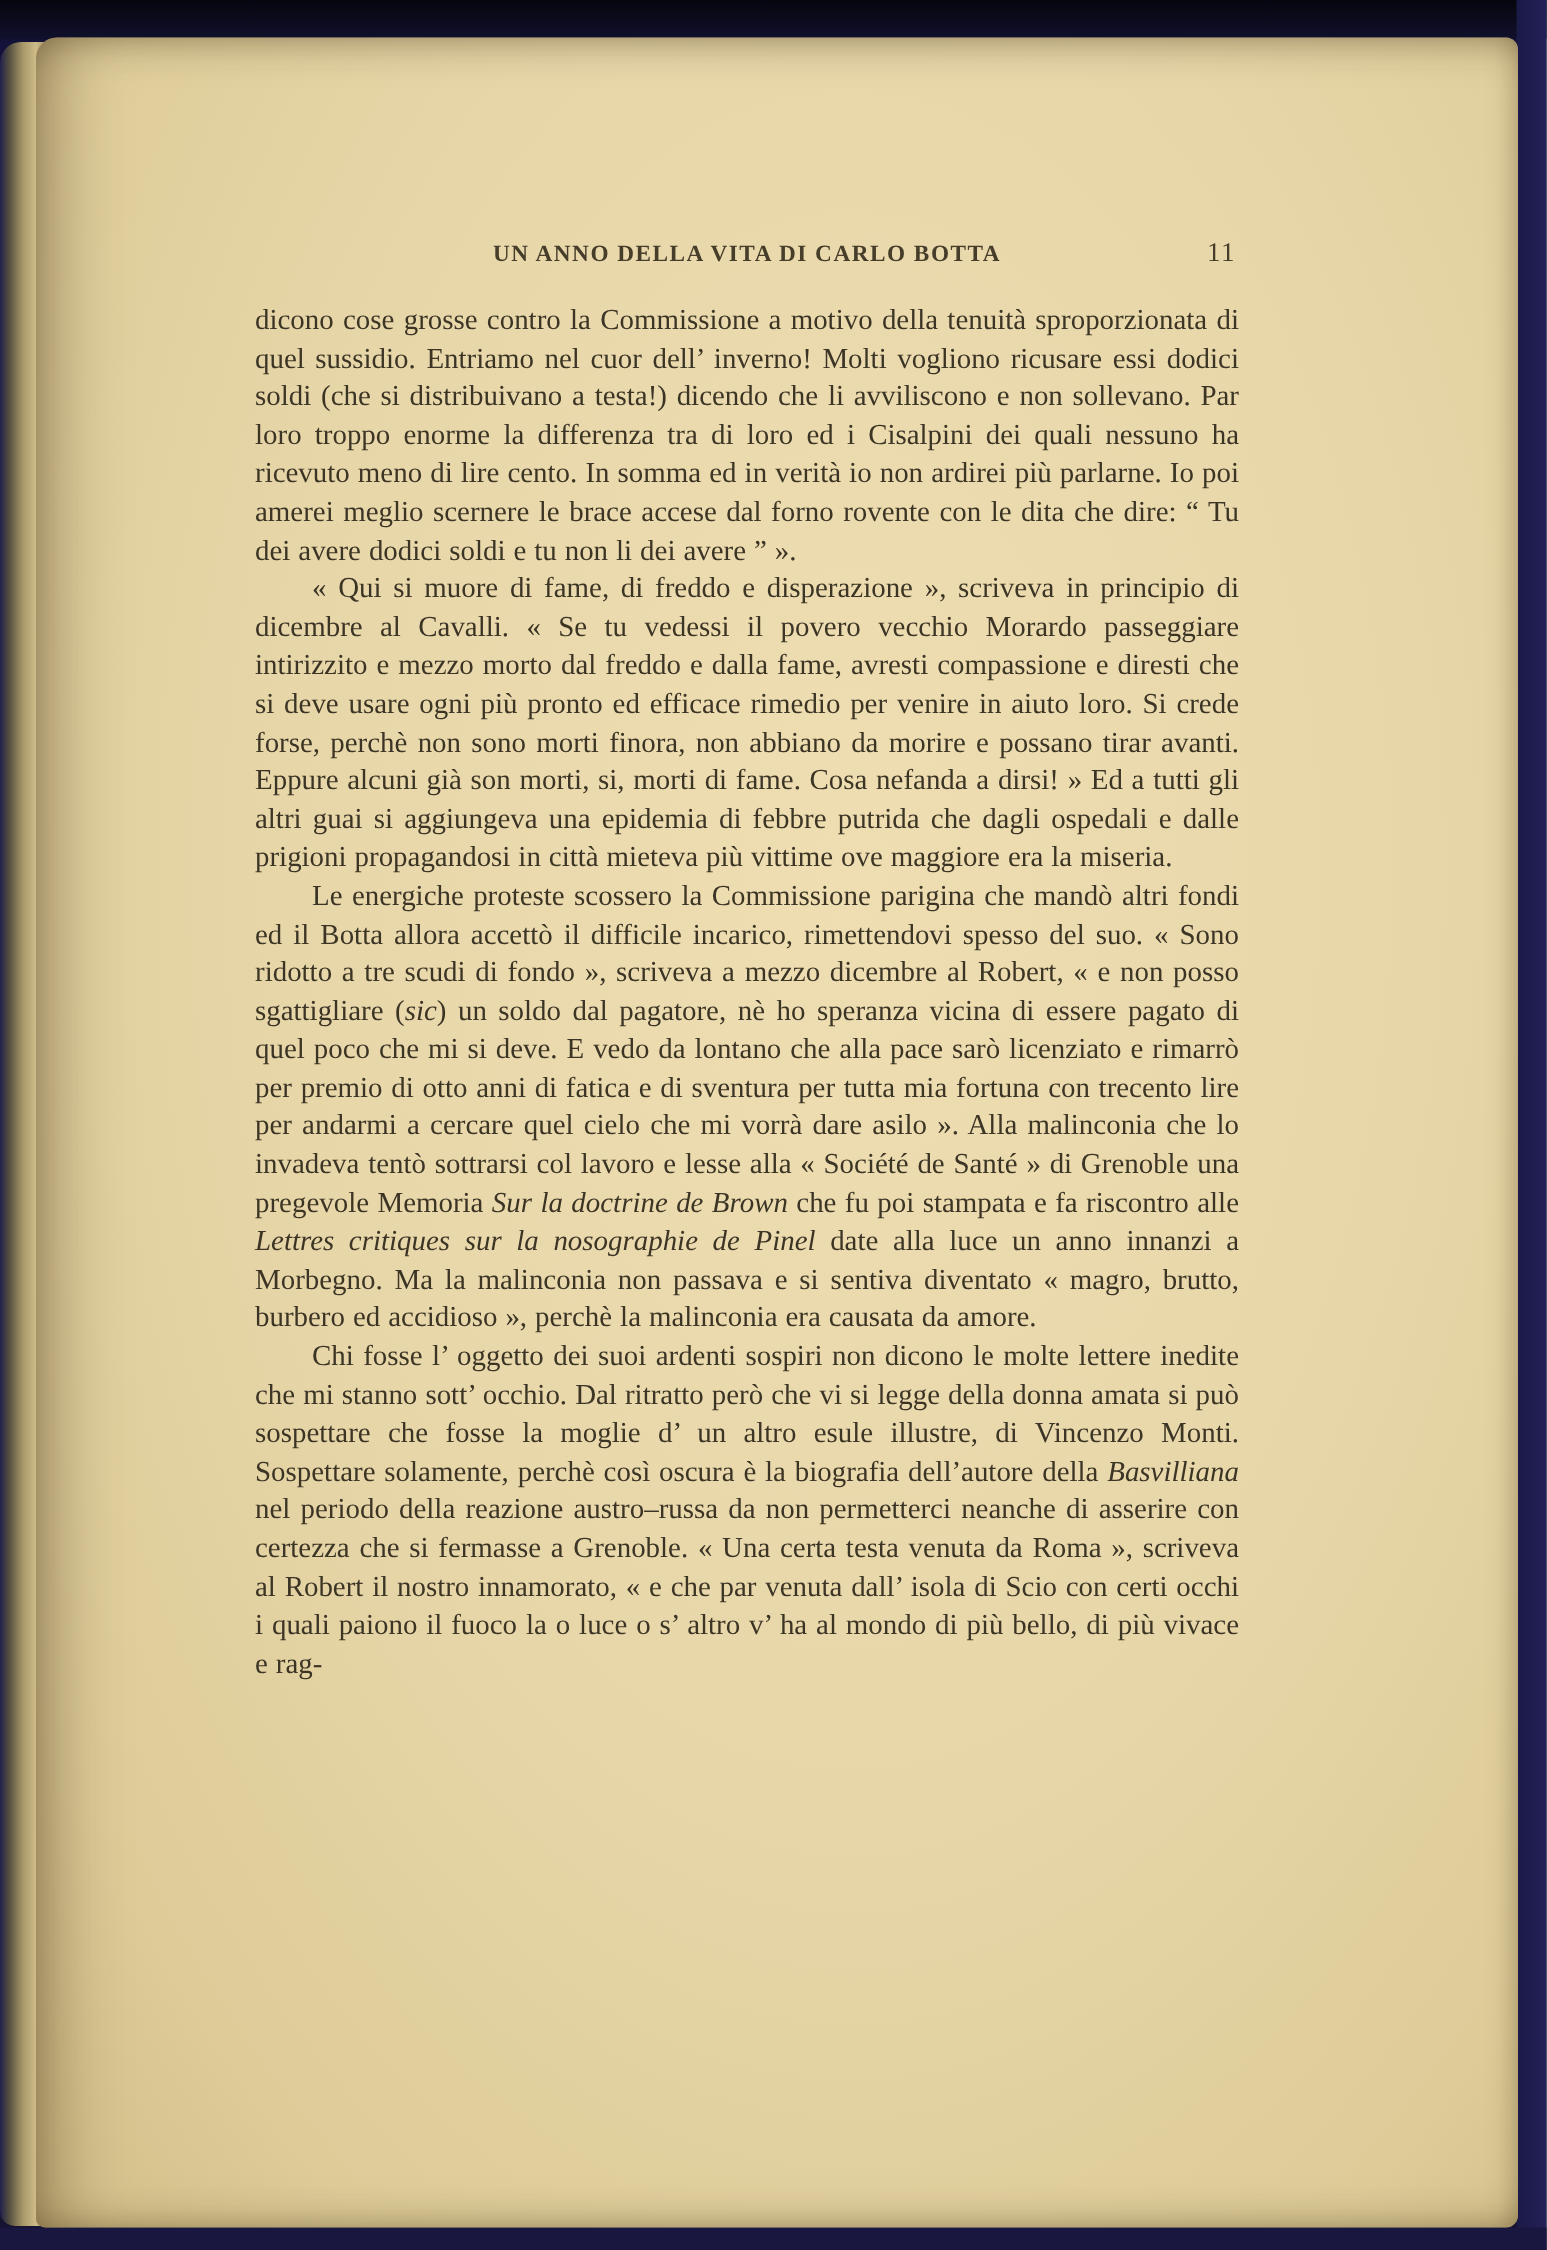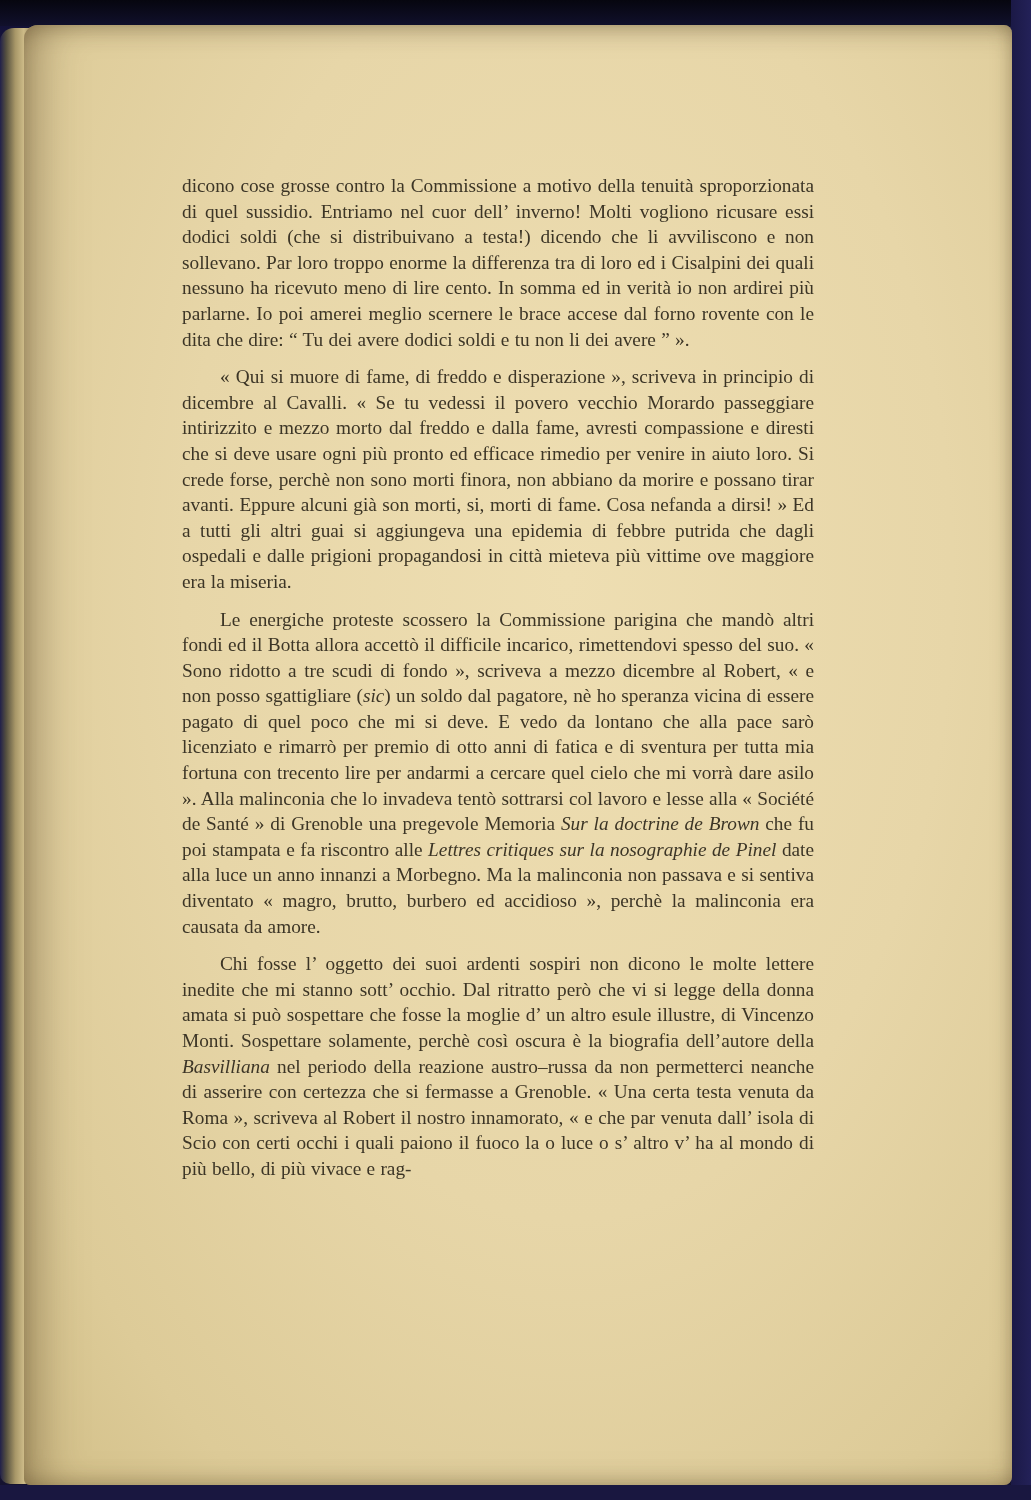--- a/index.html
+++ b/index.html
@@ -32,35 +32,39 @@
   .content{position:absolute;left:146px;top:136px;width:656px;color:#3c3526;}
 
   .running-head{position:relative;height:30px;color:#463e2b;}
   .head-title{
     display:block;text-align:center;font-size:15.5px;letter-spacing:1px;
     font-weight:bold;font-variant:normal;
   }
   .page-num{position:absolute;right:2px;top:-3px;font-size:18px;letter-spacing:1px;}
 
   .text-block{margin-top:10px;font-size:19.3px;line-height:25.6px;text-align:justify;word-spacing:.5px;}
-  .text-block p{margin:12px;}
+  .text-block p{margin:0;}
   .text-block p.indent{text-indent:38px;}
   .text-block i{}
 </style>
 </head>
 <body>
 
 <div class="cover-top"></div>
 <div class="cover-right"></div>
 <div class="cover-bottom"></div>
 <div class="edge-stack"></div>
 
 <div class="paper">
   <div class="content">
 
+    <div class="running-head">
+      <span class="head-title">UN ANNO DELLA VITA DI CARLO BOTTA</span>
+      <span class="page-num">11</span>
+    </div>
 
     <div class="text-block">
 
       <p><span>dicono cose grosse contro la Commissione a motivo della tenuità sproporzionata di quel sussidio. Entriamo nel cuor dell’ inverno! Molti vogliono ricusare essi dodici soldi (che si distribuivano a testa!) dicendo che li avviliscono e non sollevano. Par loro troppo enorme la differenza tra di loro ed i Cisalpini dei quali nessuno ha ricevuto meno di lire cento. In somma ed in verità io non ardirei più parlarne. Io poi amerei meglio scernere le brace accese dal forno rovente con le dita che dire: “ Tu dei avere dodici soldi e tu non li dei avere ” ».</span></p>
 
       <p class="indent"><span>« Qui si muore di fame, di freddo e disperazione », scriveva in principio di dicembre al Cavalli. « Se tu vedessi il povero vecchio Morardo passeggiare intirizzito e mezzo morto dal freddo e dalla fame, avresti compassione e diresti che si deve usare ogni più pronto ed efficace rimedio per venire in aiuto loro. Si crede forse, perchè non sono morti finora, non abbiano da morire e possano tirar avanti. Eppure alcuni già son morti, si, morti di fame. Cosa nefanda a dirsi! » Ed a tutti gli altri guai si aggiungeva una epidemia di febbre putrida che dagli ospedali e dalle prigioni propagandosi in città mieteva più vittime ove maggiore era la miseria.</span></p>
 
       <p class="indent"><span>Le energiche proteste scossero la Commissione parigina che mandò altri fondi ed il Botta allora accettò il difficile incarico, rimettendovi spesso del suo. « Sono ridotto a tre scudi di fondo », scriveva a mezzo dicembre al Robert, « e non posso sgattigliare (</span><i>sic</i><span>) un soldo dal pagatore, nè ho speranza vicina di essere pagato di quel poco che mi si deve. E vedo da lontano che alla pace sarò licenziato e rimarrò per premio di otto anni di fatica e di sventura per tutta mia fortuna con trecento lire per andarmi a cercare quel cielo che mi vorrà dare asilo ». Alla malinconia che lo invadeva tentò sottrarsi col lavoro e lesse alla « Société de Santé » di Grenoble una pregevole Memoria </span><i>Sur la doctrine de Brown</i><span> che fu poi stampata e fa riscontro alle </span><i>Lettres critiques sur la nosographie de Pinel</i><span> date alla luce un anno innanzi a Morbegno. Ma la malinconia non passava e si sentiva diventato « magro, brutto, burbero ed accidioso », perchè la malinconia era causata da amore.</span></p>
 
       <p class="indent"><span>Chi fosse l’ oggetto dei suoi ardenti sospiri non dicono le molte lettere inedite che mi stanno sott’ occhio. Dal ritratto però che vi si legge della donna amata si può sospettare che fosse la moglie d’ un altro esule illustre, di Vincenzo Monti. Sospettare solamente, perchè così oscura è la biografia dell’autore della </span><i>Basvilliana</i><span> nel periodo della reazione austro–russa da non permetterci neanche di asserire con certezza che si fermasse a Grenoble. « Una certa testa venuta da Roma », scriveva al Robert il nostro innamorato, « e che par venuta dall’ isola di Scio con certi occhi i quali paiono il fuoco la o luce o s’ altro v’ ha al mondo di più bello, di più vivace e rag-</span></p>

